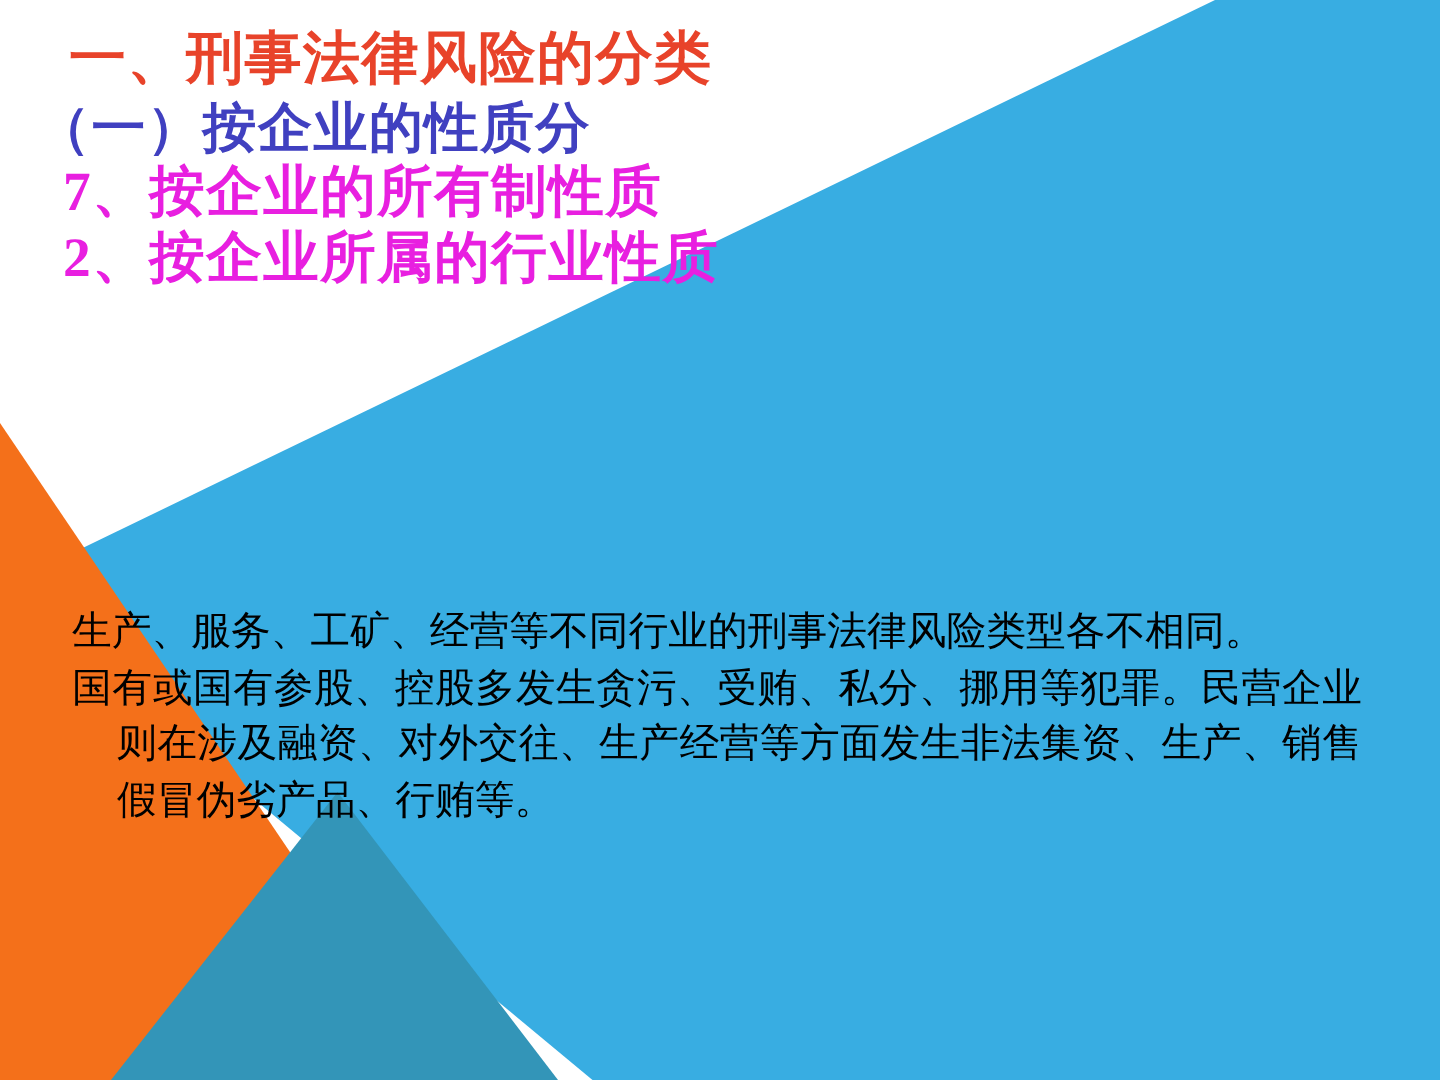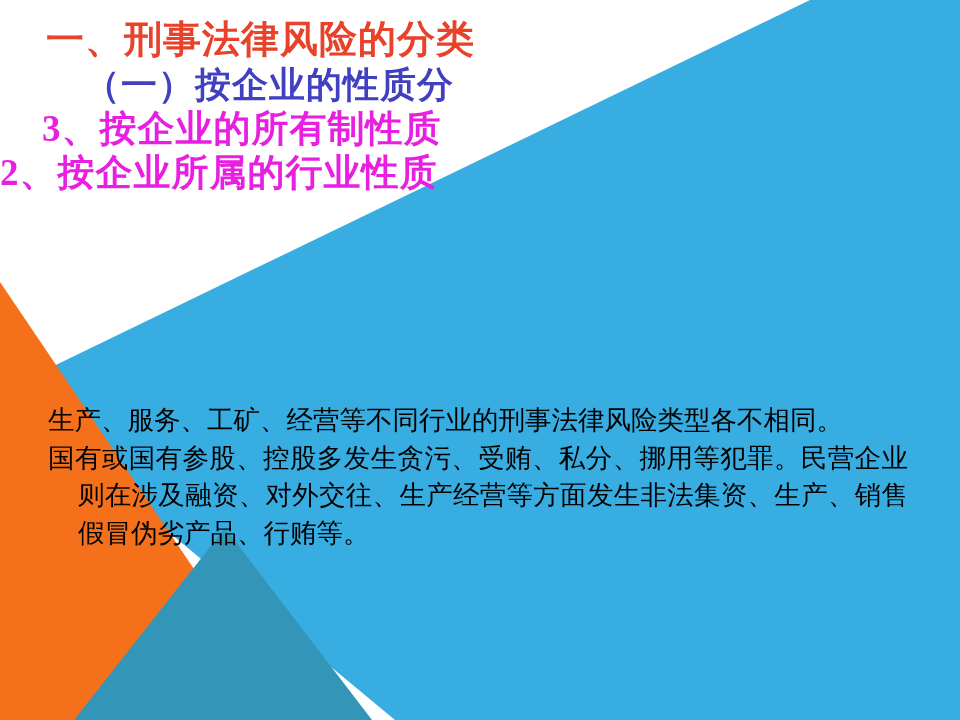--- a/index.html
+++ b/index.html
@@ -47,34 +47,35 @@
   }
   .tl-1 {
     font-size: 38px;
     color: #e8432a;
     padding-left: 46px;
     letter-spacing: 1px;
   }
   .tl-2 {
     font-size: 36px;
     color: #4040c0;
-    padding-left: 84px;
+    padding-left: 24px;
     letter-spacing: 1px;
     margin-top: 4px;
   }
   .tl-3 {
     font-size: 37px;
     color: #e81fe0;
     padding-left: 42px;
     letter-spacing: 1px;
     margin-top: 3px;
   }
   .tl-4 {
     font-size: 37px;
     color: #e81fe0;
+    padding-left: 42px;
     letter-spacing: 1px;
     margin-top: 3px;
   }
 
   
   .body-block {
     position: absolute;
     left: 48px;
     top: 330px;
     width: 860px;
@@ -109,21 +110,21 @@
     <polygon points="0,282 296,720 0,720" fill="#f4701a"></polygon>
 
     <polygon points="225,528 372,720 74,720" fill="#3395b8"></polygon>
   </svg>
 
   <div id="content-layer">
 
     <div class="title-block">
       <div class="title-line tl-1">一、刑事法律风险的分类</div>
       <div class="title-line tl-2">（一）按企业的性质分</div>
-      <div class="title-line tl-3">3、按企业的所有制性质</div>
+      <div class="title-line tl-3">7、按企业的所有制性质</div>
       <div class="title-line tl-4">2、按企业所属的行业性质</div>
     </div>
 
     <div class="body-block">
       <p class="body-para second">生产、服务、工矿、经营等不同行业的刑事法律风险类型各不相同。</p>
       <p class="body-para">国有或国有参股、控股多发生贪污、受贿、私分、挪用等犯罪。民营企业则在涉及融资、对外交往、生产经营等方面发生非法集资、生产、销售假冒伪劣产品、行贿等。</p>
     </div>
 
   </div>
 </div>

